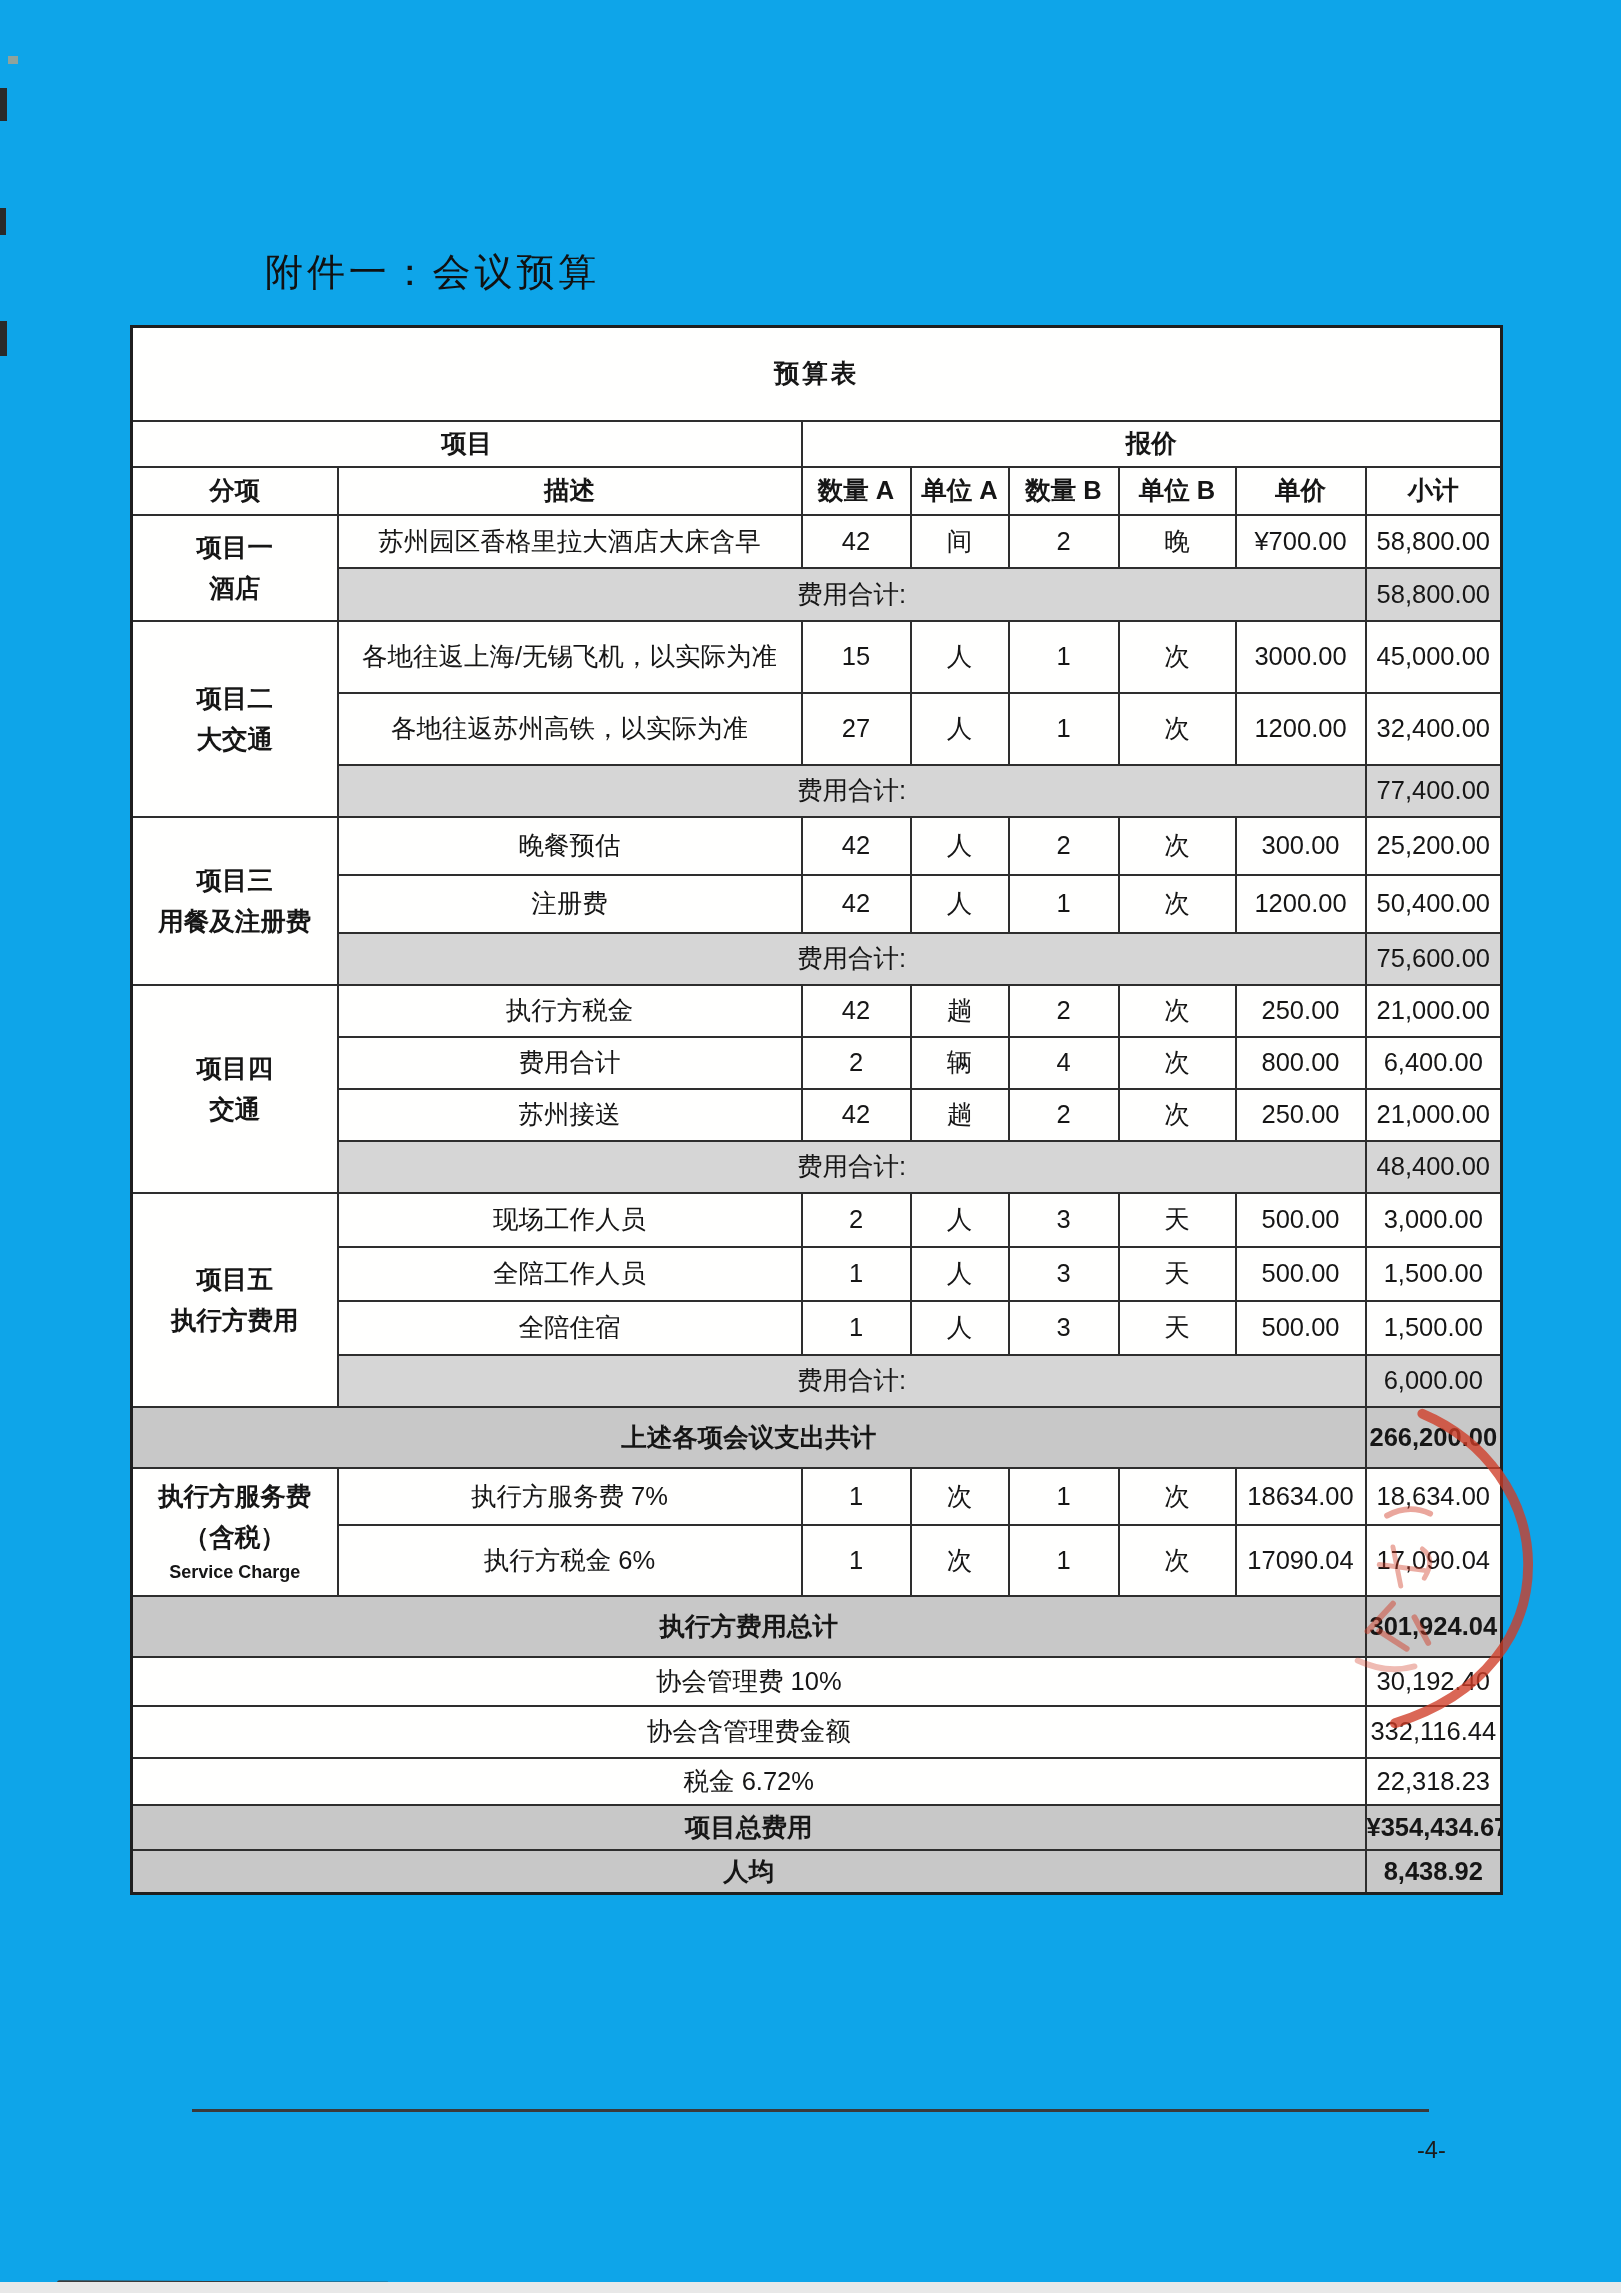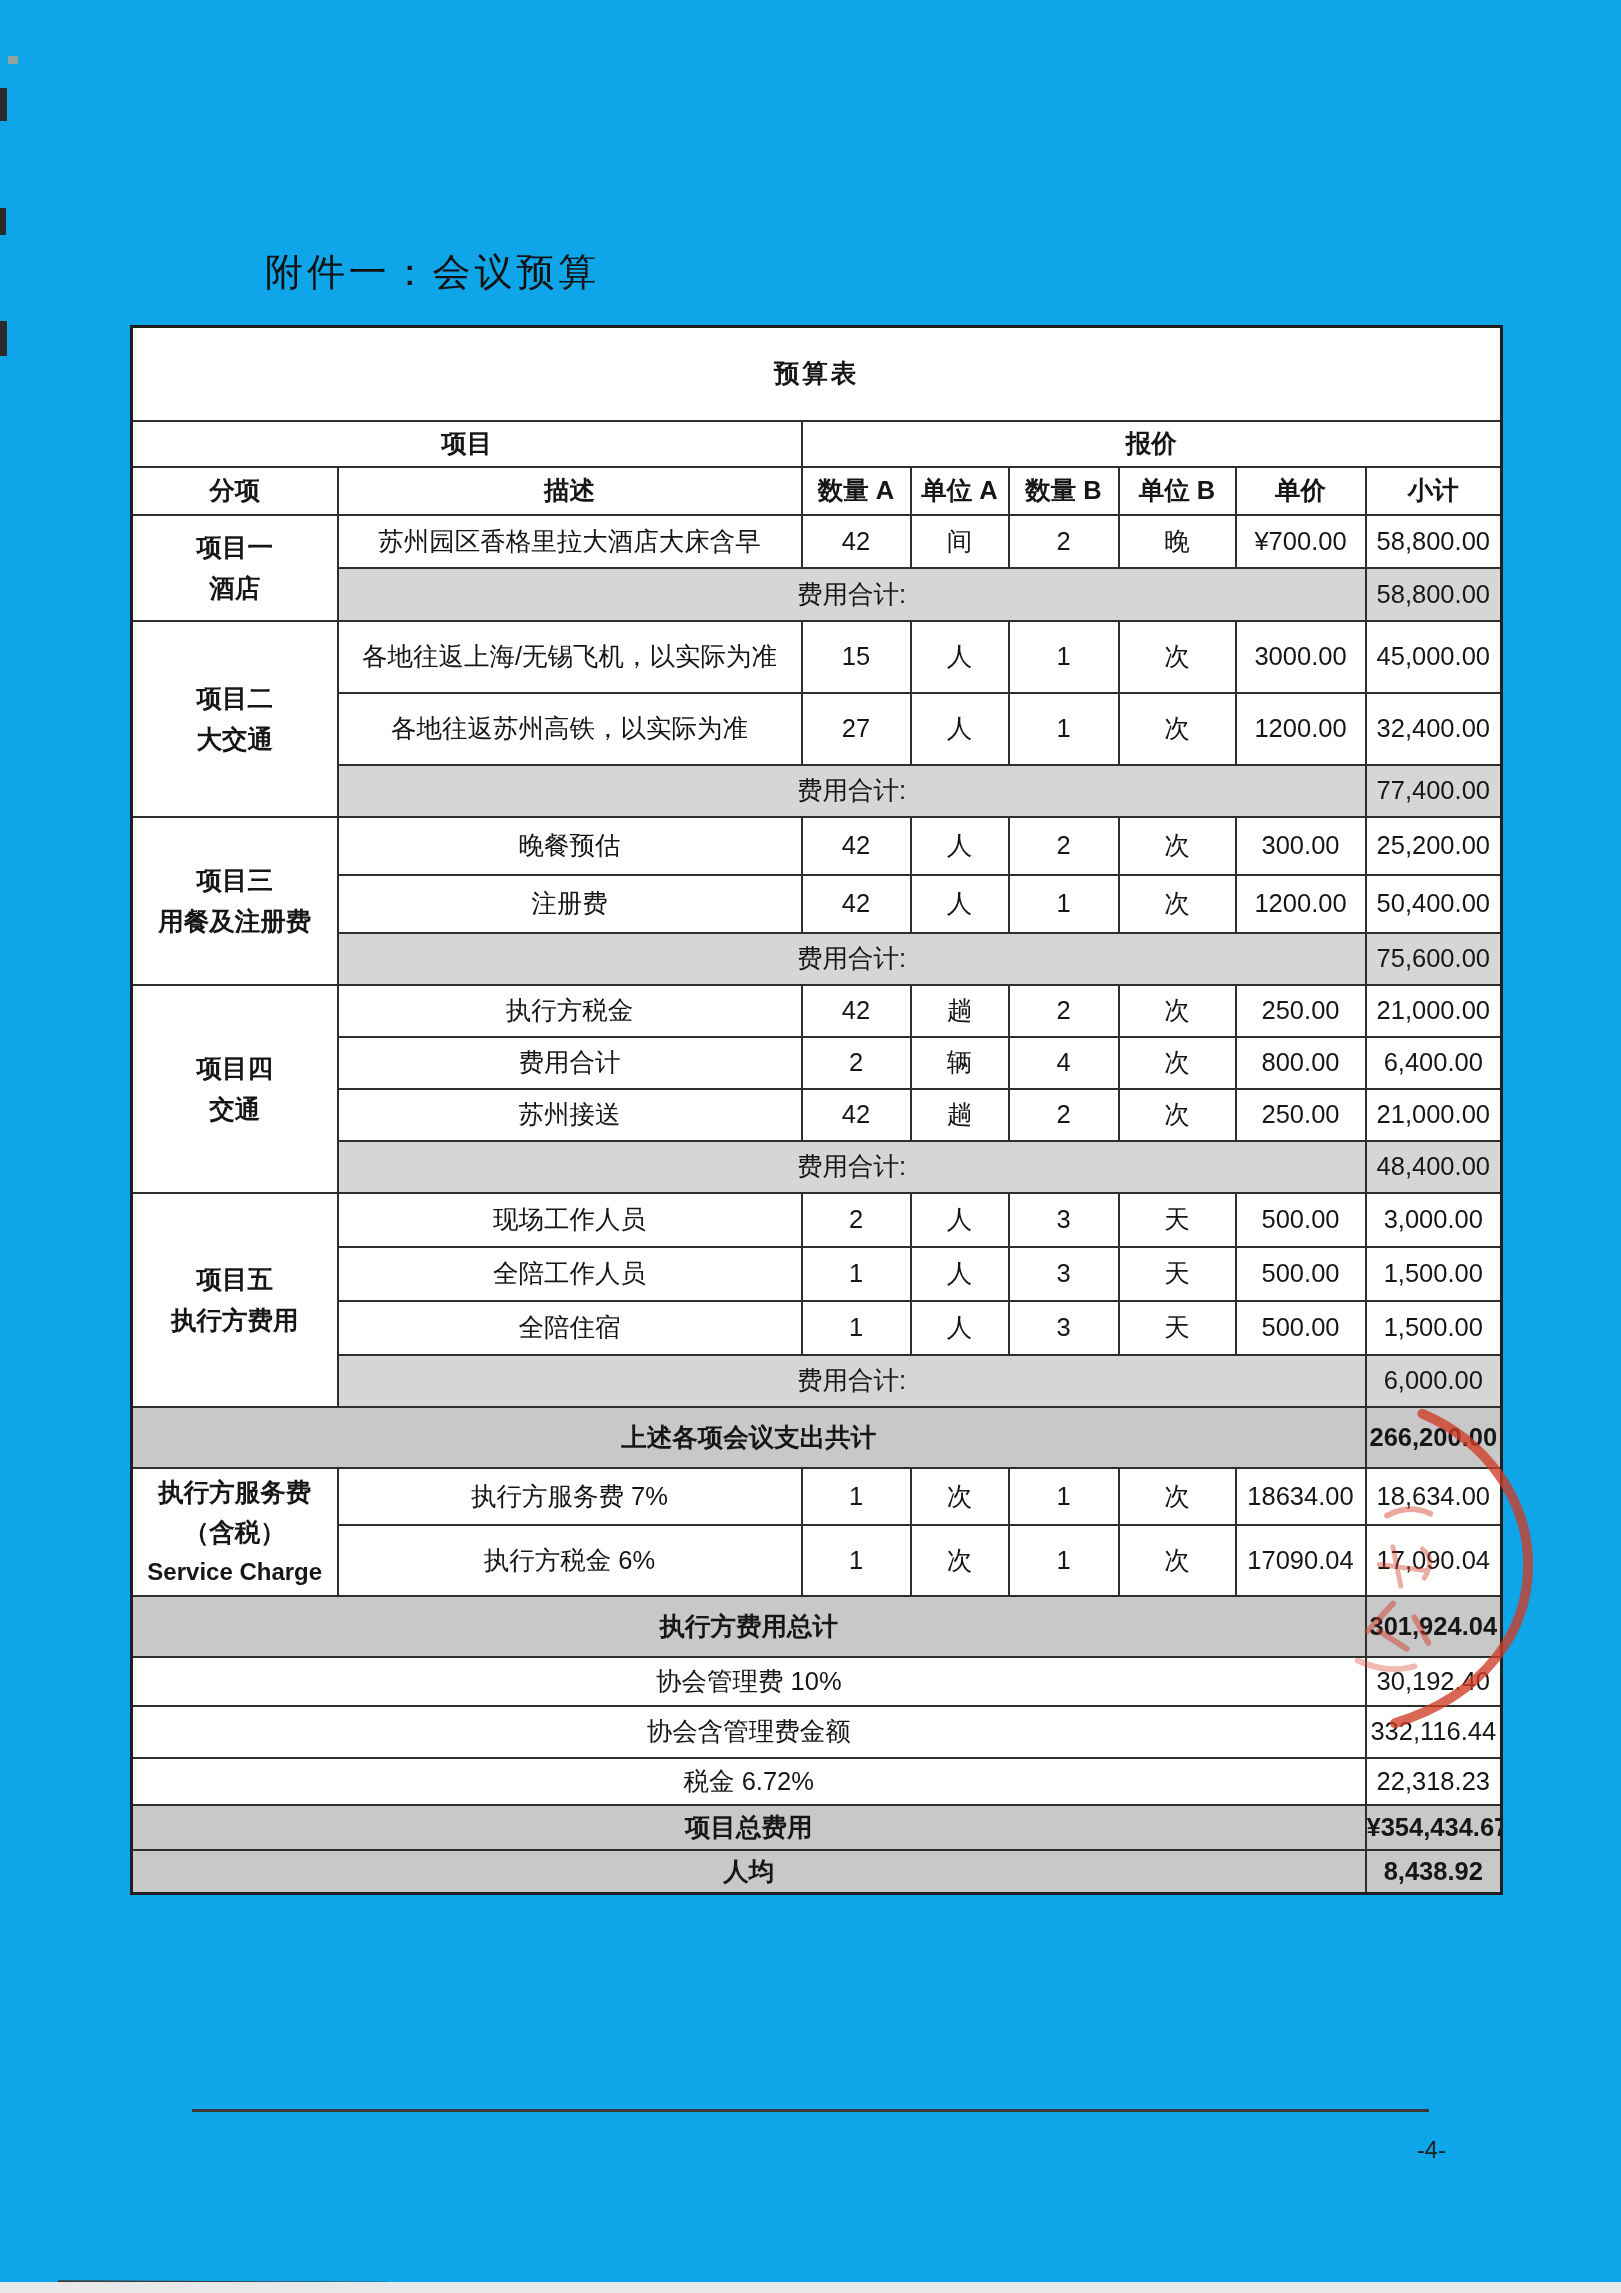--- a/index.html
+++ b/index.html
@@ -18,21 +18,21 @@
     width:1369px; border-collapse:collapse; table-layout:fixed;
     border:3.9px solid #1f1f1f; background:#fffffe;
   }
   table.budget td {
     border:2px solid #2e2e2e; font-size:25.5px; color:#161616;
     text-align:center; padding:0; overflow:hidden;
   }
   .t-title {font-size:34px; font-weight:bold; letter-spacing:2.9px;}
   .hdr {font-weight:bold; font-size:26.5px;}
   .sec {font-weight:bold; font-size:26.5px; line-height:1.6; background:#fffffe;}
-  .sec .latin {font-size:24px;}
+  .sec .latin {font-size:18px;}
   .desc {text-align:left; padding-left:17.6px; font-size:25.5px; white-space:nowrap;}
   .gray {background:#d6d6d6;}
   .total-label {text-align:left; padding-left:17.6px; font-size:25.5px;}
   .money {text-align:right; padding-right:25.5px;}
   .band {background:#c8c8c8;}
   .band-label {text-align:right; padding-right:23.5px; font-weight:bold; font-size:27.4px;}
   .band-val {text-align:right; padding-right:13.7px; font-weight:bold; font-size:24.5px;margin-top:28px;}
   .sum-label {text-align:right; padding-right:23.5px; font-size:26.5px;}
   .sum-val {text-align:right; padding-right:15.7px; font-size:24.5px;margin-top:44px;}
   .footer-line {position:absolute; left:192px; top:2109px; width:1237px; height:2.9px; background:#3a3a3a;}

